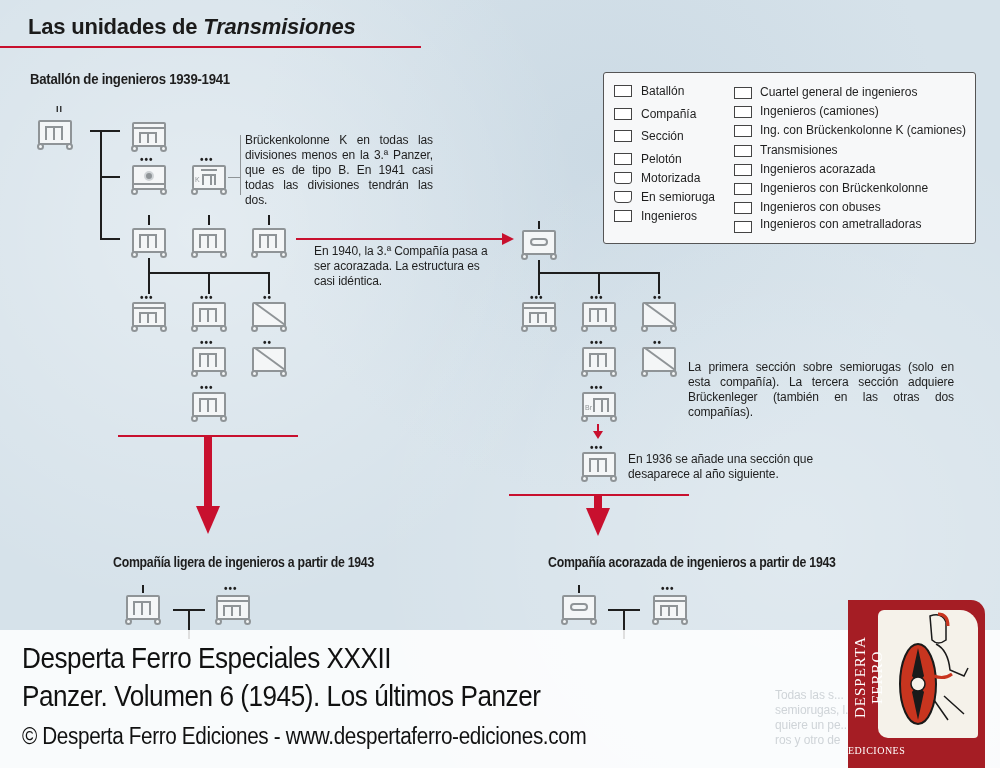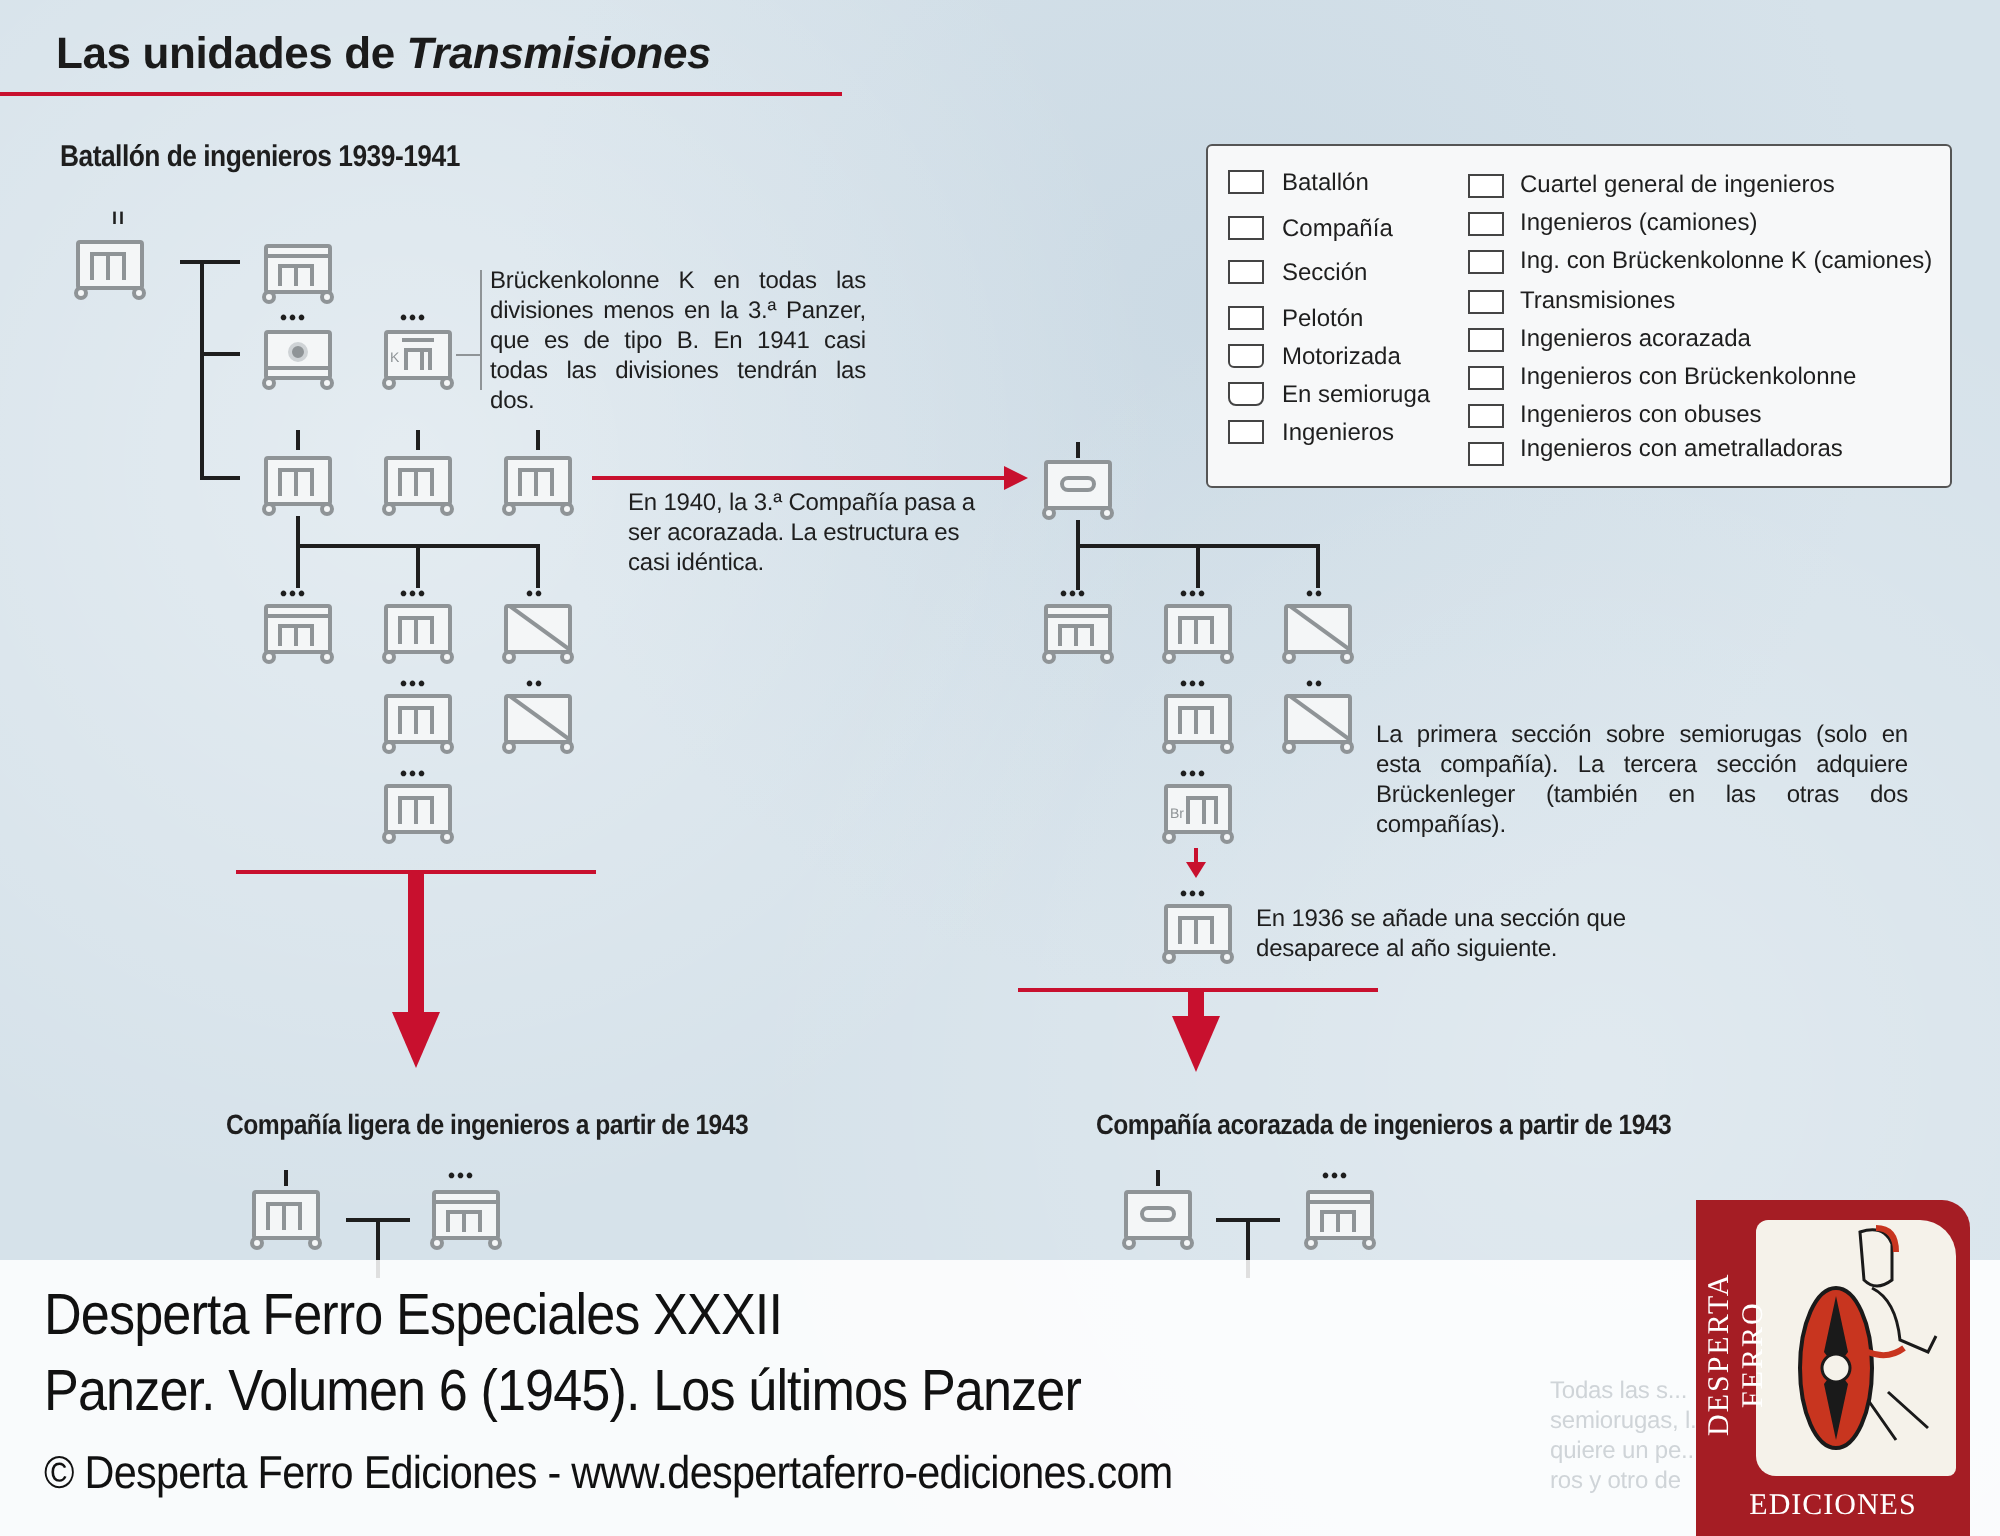--- a/index.html
+++ b/index.html
@@ -104,22 +104,22 @@
     left: 848px; top: 600px; width: 137px; height: 168px;
     background: #a51d24; border-radius: 0 14px 0 0;
   }
   .logo-brand {
     position: absolute; left: 4px; top: 12px; width: 26px; height: 130px;
     writing-mode: vertical-rl; transform: rotate(180deg);
     color: #fff; font-family: "Liberation Serif", serif; font-size: 15px; letter-spacing: 1px;
     text-align: center;
   }
   .logo-sub {
-    position: absolute; left: 0; top: 145px; width: 137px; text-align: center;
-    color: #fff; font-family: "Liberation Serif", serif; font-size: 15px; letter-spacing: 0.5px;
+    position: absolute; left: 0; top: 145px; width: 137px; text-align: left;
+    color: #fff; font-family: "Liberation Serif", serif; font-size: 10px; letter-spacing: 0.5px;
   }
   .logo-art {
     position: absolute; left: 30px; top: 10px; width: 100px; height: 128px;
     background: #f5f2ea; border-radius: 6px 18px 4px 10px;
   }
 </style>
 </head>
 <body>
 
 <div class="abs main-title"><span>Las unidades de </span><i>Transmisiones</i></div>

